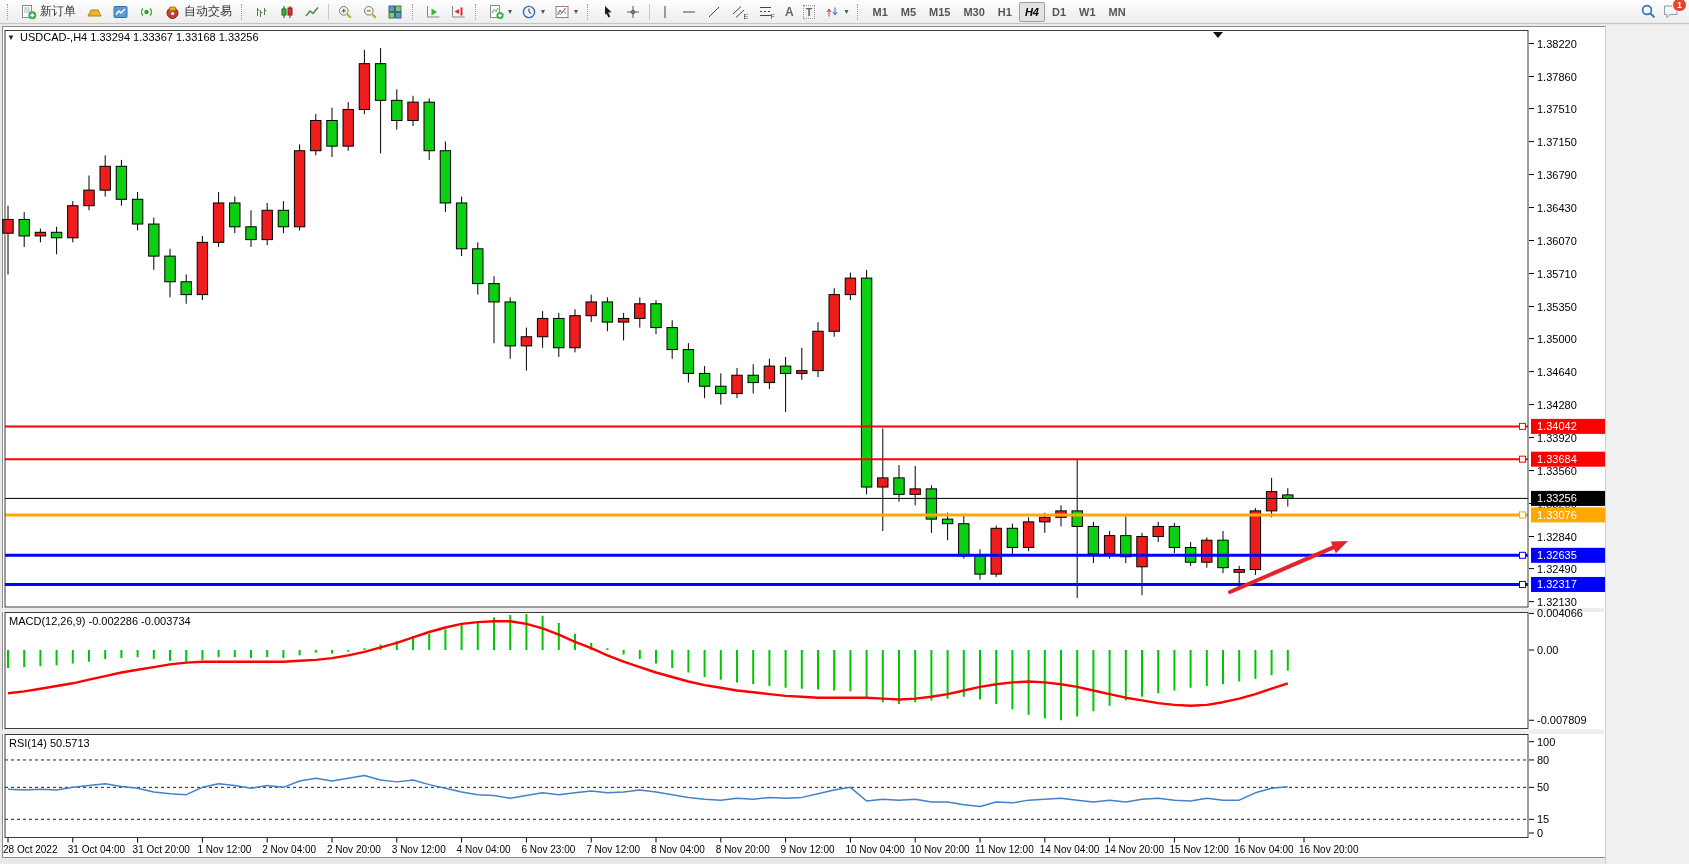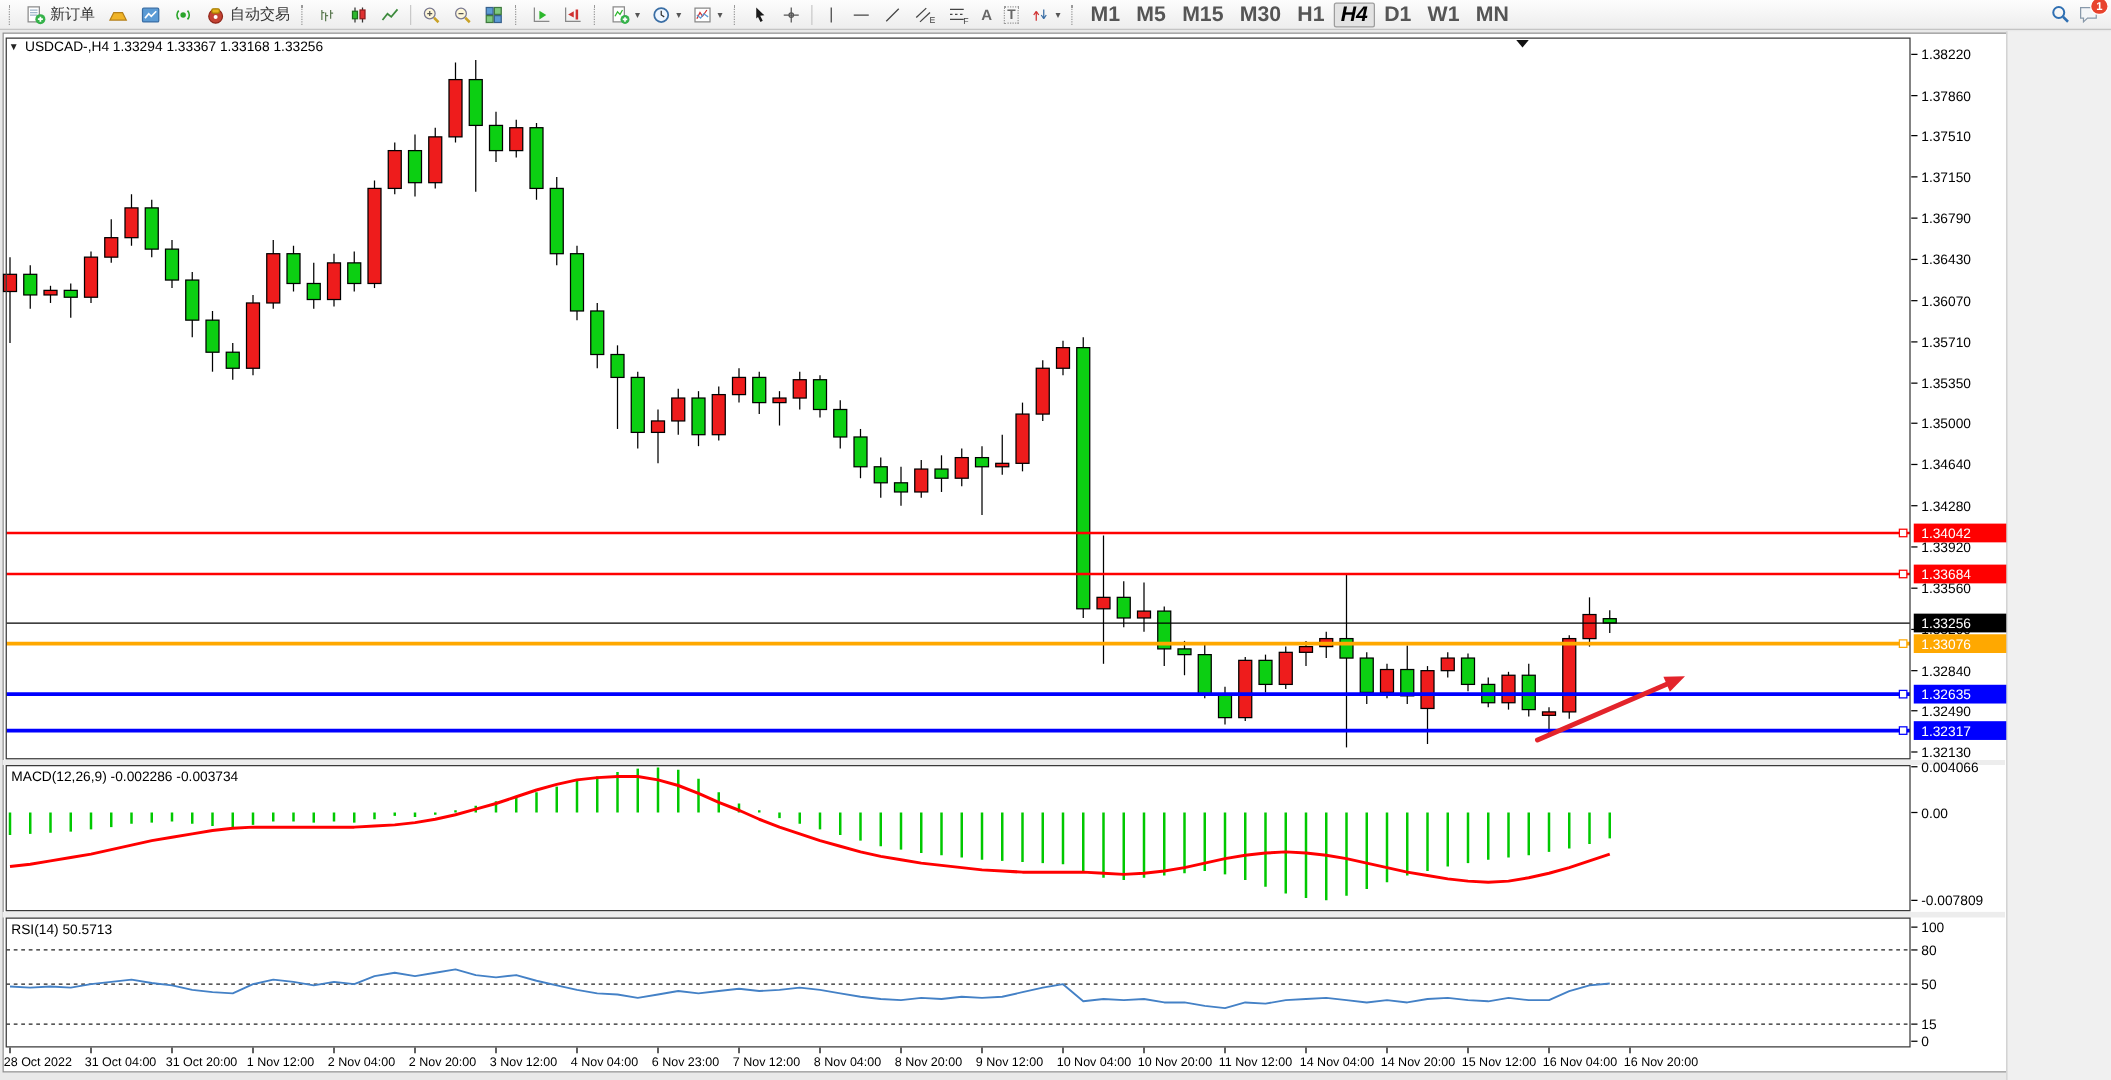--- a/index.html
+++ b/index.html
@@ -6,21 +6,21 @@
     background:#e9e9e9;font-family:"Liberation Sans",sans-serif;}
   
   .toolbar{position:absolute;left:0;top:0;width:1689px;height:24px;
     background:linear-gradient(#fdfdfd,#ededed);border-bottom:1px solid #c4c4c4;
     display:flex;align-items:center;padding:0 3px;box-sizing:border-box;gap:1px;}
   .tb{display:inline-flex;align-items:center;gap:3px;height:21px;padding:14px 3px;
     border:1px solid transparent;background:transparent;font-size:12px;color:#333;
     cursor:pointer;border-radius:2px;white-space:nowrap;}
   .grip{width:3px;height:16px;margin:0 4px;border-left:1px dotted #9a9a9a;}
   .vsep{width:1px;height:16px;background:#c9c9c9;margin:0 3px;}
-  .tf{font-size:17px;font-weight:bold;color:#555;padding:0 5px;height:18px;
+  .tf{font-size:11px;font-weight:bold;color:#555;padding:0 5px;height:18px;
     display:inline-flex;align-items:center;cursor:pointer;border:1px solid transparent;}
   .tf.active{background:#e3e3e3;border:1px solid #9d9d9d;color:#000;border-radius:2px;font-style:italic;}
   .spacer{flex:1;}
   .caret{font-size:8px;color:#555;margin-left:1px;}
   .chat-wrap{position:relative;margin-right:6px;}
   .count-badge{position:absolute;top:-5px;right:-7px;background:#e8432d;color:#fff;
     border-radius:8px;font-size:9px;font-weight:bold;padding:1px 4px;border:1px solid #fff;}
   .glyphA{font-size:12px;font-weight:bold;color:#666;}
   .glyphT{font-size:11px;font-weight:bold;color:#666;border:1px dotted #999;padding:0 2px;}
   

